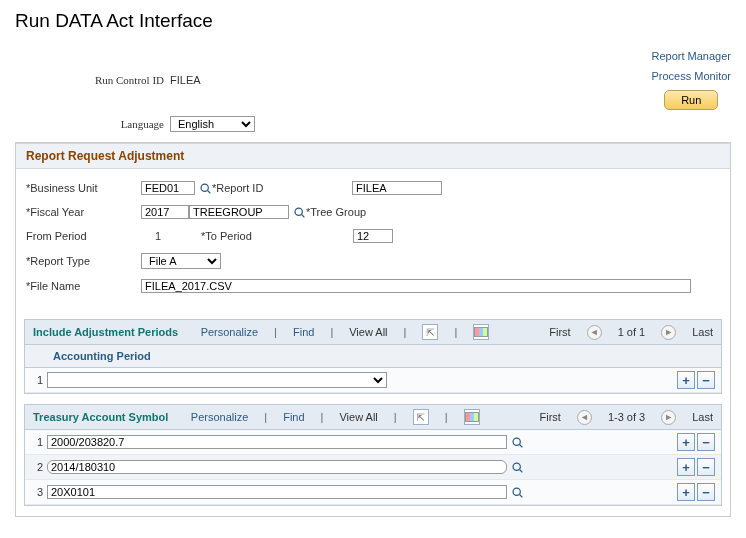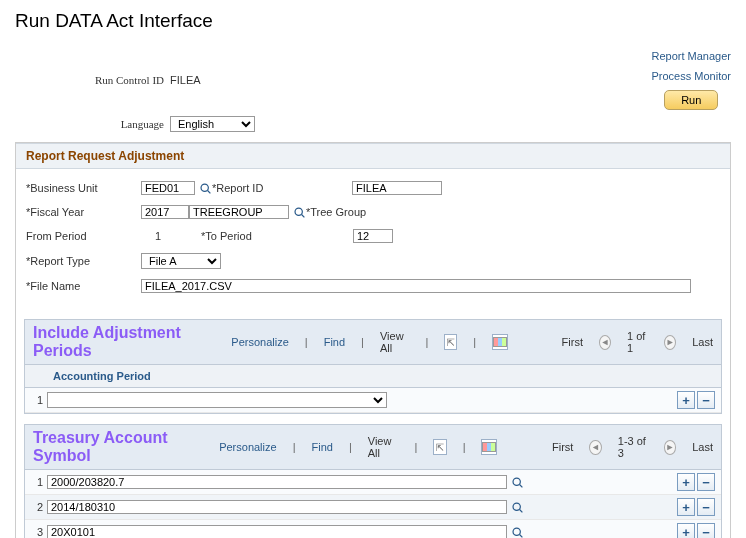--- a/index.html
+++ b/index.html
@@ -93,21 +93,21 @@
 }
 .lookup-icon svg { width: 13px; height: 13px; }
 .grid-section { margin: 6px 8px 10px 8px; border: 1px solid #c0cad6; }
 .grid-header {
   background: #e4ebf3;
   border-bottom: 1px solid #c0cad6;
   display: flex;
   align-items: center;
   padding: 4px 8px;
 }
-.grid-title { color: #8b5cf6; font-weight: bold; font-size: 16px; }
+.grid-title { color: #0f766e; font-weight: bold; font-size: 11px; }
 .grid-tools {
   margin-left: auto;
   display: flex;
   align-items: center;
   gap: 16px;
 }
 .grid-tools .sep { color: #666; }
 .nav-arrow {
   width: 15px; height: 15px; border-radius: 50%;
   border: 1px solid #aaa; background: #f5f5f5;
@@ -315,21 +315,21 @@
               <line x1="10.5" y1="10.5" x2="14" y2="14" stroke="#2a5a8a" stroke-width="1.5"></line>
             </svg>
           </span>
           <div class="row-actions">
             <span class="sq-btn">+</span>
             <span class="sq-btn">−</span>
           </div>
         </div>
         <div class="grid-row">
           <div class="row-num">2</div>
-          <div class="row-input" style="width:460px;"><input type="text" style="width: 100%;" value="2014/180310"></div>
+          <div class="row-input" style="width:460px;"><input type="text" style="width: 100%; border-radius: 6px;" value="2014/180310"></div>
           <span class="lookup-icon">
             <svg viewBox="0 0 16 16" width="13" height="13">
               <circle cx="7" cy="7" r="4.5" fill="none" stroke="#2a5a8a" stroke-width="1.5"></circle>
               <line x1="10.5" y1="10.5" x2="14" y2="14" stroke="#2a5a8a" stroke-width="1.5"></line>
             </svg>
           </span>
           <div class="row-actions">
             <span class="sq-btn">+</span>
             <span class="sq-btn">−</span>
           </div>

